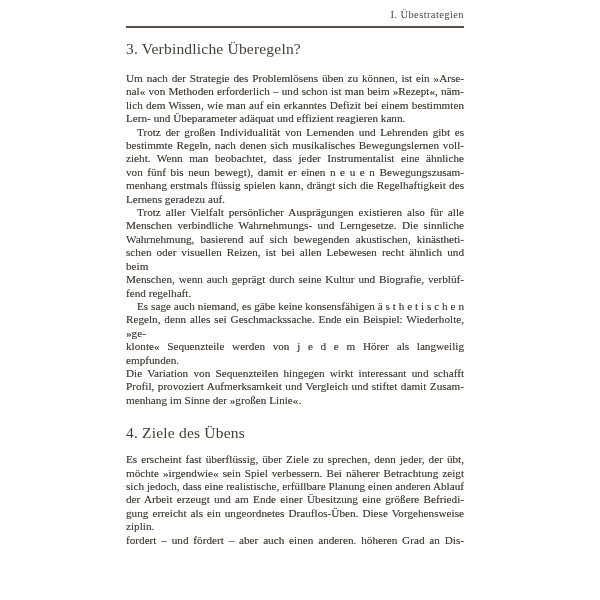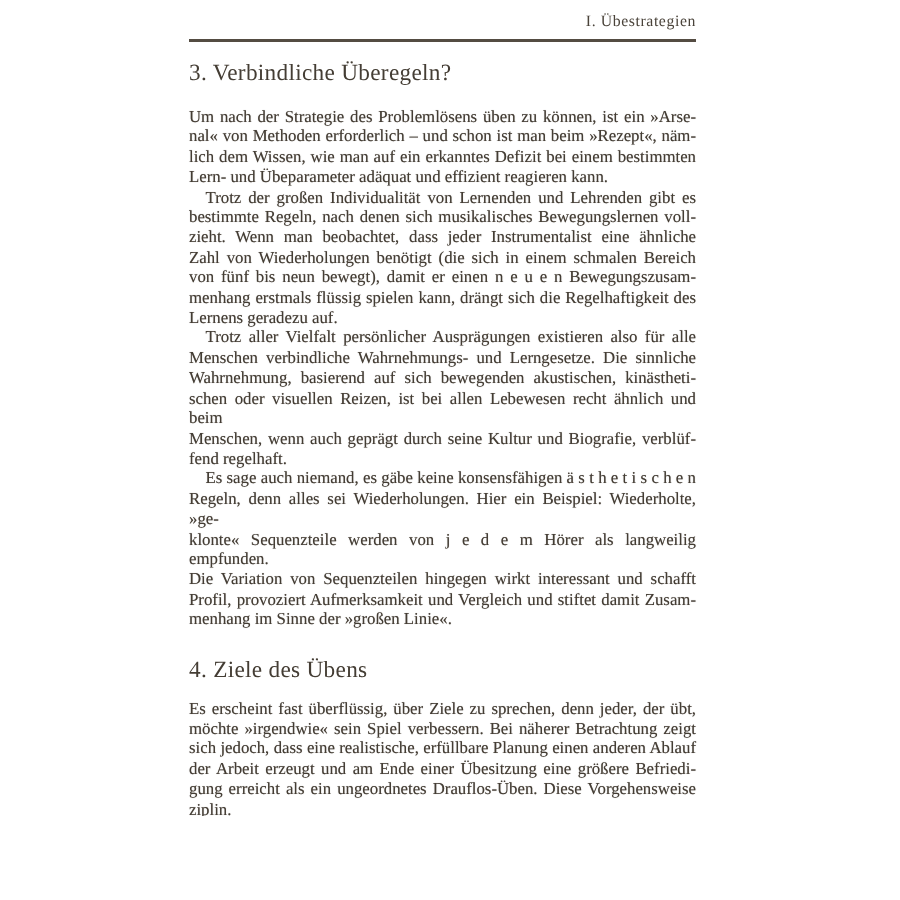--- a/index.html
+++ b/index.html
@@ -75,36 +75,35 @@
           <div class="paragraph">
             <div class="line">Um nach der Strategie des Problemlösens üben zu können, ist ein »Arse-</div>
             <div class="line">nal« von Methoden erforderlich – und schon ist man beim »Rezept«, näm-</div>
             <div class="line">lich dem Wissen, wie man auf ein erkanntes Defizit bei einem bestimmten</div>
             <div class="line last">Lern- und Übeparameter adäquat und effizient reagieren kann.</div>
           </div>
           <div class="paragraph">
             <div class="line indent">Trotz der großen Individualität von Lernenden und Lehrenden gibt es</div>
             <div class="line">bestimmte Regeln, nach denen sich musikalisches Bewegungslernen voll-</div>
             <div class="line">zieht. Wenn man beobachtet, dass jeder Instrumentalist eine ähnliche</div>
-            <div class="line">Zahl von Wiederholungen benötigt (die sich in einem schmalen Bereich</div>
             <div class="line">von fünf bis neun bewegt), damit er einen n e u e n Bewegungszusam-</div>
             <div class="line">menhang erstmals flüssig spielen kann, drängt sich die Regelhaftigkeit des</div>
             <div class="line last">Lernens geradezu auf.</div>
           </div>
           <div class="paragraph">
             <div class="line indent">Trotz aller Vielfalt persönlicher Ausprägungen existieren also für alle</div>
             <div class="line">Menschen verbindliche Wahrnehmungs- und Lerngesetze. Die sinnliche</div>
             <div class="line">Wahrnehmung, basierend auf sich bewegenden akustischen, kinästheti-</div>
             <div class="line">schen oder visuellen Reizen, ist bei allen Lebewesen recht ähnlich und beim</div>
             <div class="line">Menschen, wenn auch geprägt durch seine Kultur und Biografie, verblüf-</div>
             <div class="line last">fend regelhaft.</div>
           </div>
           <div class="paragraph">
             <div class="line indent">Es sage auch niemand, es gäbe keine konsensfähigen ä s t h e t i s c h e n</div>
-            <div class="line">Regeln, denn alles sei Wiederholungen. Hier ein Beispiel: Wiederholte, »ge-</div>
+            <div class="line">Regeln, denn alles sei Geschmackssache. Ende ein Beispiel: Wiederholte, »ge-</div>
             <div class="line">klonte« Sequenzteile werden von j e d e m  Hörer als langweilig empfunden.</div>
             <div class="line">Die Variation von Sequenzteilen hingegen wirkt interessant und schafft</div>
             <div class="line">Profil, provoziert Aufmerksamkeit und Vergleich und stiftet damit Zusam-</div>
             <div class="line last">menhang im Sinne der »großen Linie«.</div>
           </div>
         </div>
         <div class="section">
           <div class="section-heading">4. Ziele des Übens</div>
           <div class="paragraph">
             <div class="line">Es erscheint fast überflüssig, über Ziele zu sprechen, denn jeder, der übt,</div>

